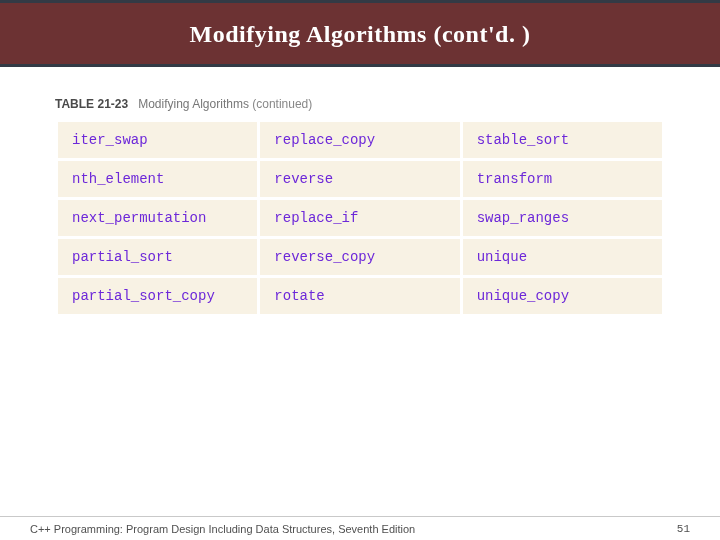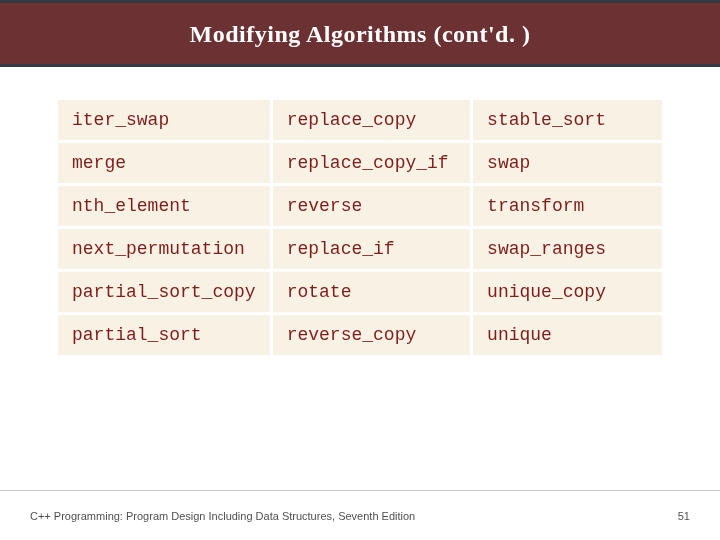--- a/index.html
+++ b/index.html
@@ -35,93 +35,94 @@
   .table-label .num { font-weight: 700; }
   .table-label .caption { font-weight: 400; color: #777; }
   .table-label .cont { font-weight: 400; color: #888; }
   table.algo {
     border-collapse: separate;
     border-spacing: 3px;
     width: 100%;
   }
   table.algo td {
     font-family: "Courier New", Courier, monospace;
-    font-size: 18px;
-    color: #7f1d1d;
+    font-size: 14px;
+    color: #6d28d9;
     background: #f8f2e4;
     padding: 10px 14px;
     width: 33.33%;
     height: 33px;
     vertical-align: middle;
   }
   .footer {
     position: absolute;
     bottom: 0;
     left: 0;
     right: 0;
-    height: 50px;
+    height: 24px;
     border-top: 1px solid #c9c9c9;
     display: flex;
     align-items: center;
     justify-content: space-between;
     padding: 0 30px;
     background: #ffffff;
   }
   .footer-text {
     font-family: Arial, sans-serif;
     font-size: 11px;
     color: #505050;
   }
   .page-num {
-    font-family: Liberation Sans, sans-serif;
+    font-family: Liberation Mono, monospace;
     font-size: 11px;
     color: #505050;
     padding-left: 48px;
   }
 </style>
 </head>
 <body>
 
 <div class="header-band">
   <h1 class="title">Modifying Algorithms (cont'd. )</h1>
 </div>
 
 <div class="content">
+  <div class="table-label">
+    <span class="num">TABLE</span>
+    <span class="num">21-23</span>&nbsp;&nbsp;
+    <span class="caption">Modifying Algorithms</span>
+    <span class="cont">(continued)</span>
+  </div>
 
   <table class="algo">
     <tbody>
       <tr>
         <td>iter_swap</td>
         <td>replace_copy</td>
         <td>stable_sort</td>
-      </tr>
-      <tr>
-        <td>merge</td>
-        <td>replace_copy_if</td>
-        <td>swap</td>
       </tr>
       <tr>
         <td>nth_element</td>
         <td>reverse</td>
         <td>transform</td>
       </tr>
       <tr>
         <td>next_permutation</td>
         <td>replace_if</td>
         <td>swap_ranges</td>
       </tr>
       <tr>
+        <td>partial_sort</td>
+        <td>reverse_copy</td>
+        <td>unique</td>
+      </tr>
+      <tr>
         <td>partial_sort_copy</td>
         <td>rotate</td>
         <td>unique_copy</td>
-      </tr>
-      <tr>
-        <td>partial_sort</td>
-        <td>reverse_copy</td>
-        <td>unique</td>
       </tr>
     </tbody>
   </table>
 </div>
 
 <div class="footer">
   <span class="footer-text">C++ Programming: Program Design Including Data Structures, Seventh Edition</span>
   <span class="page-num">51</span>
 </div>
 

